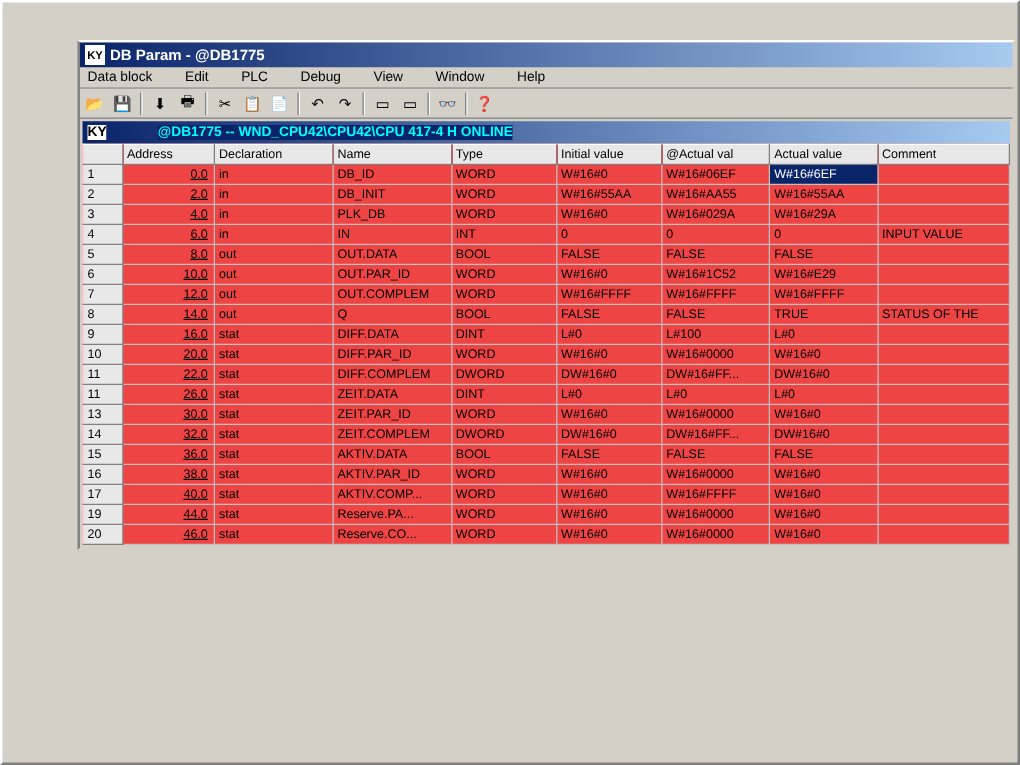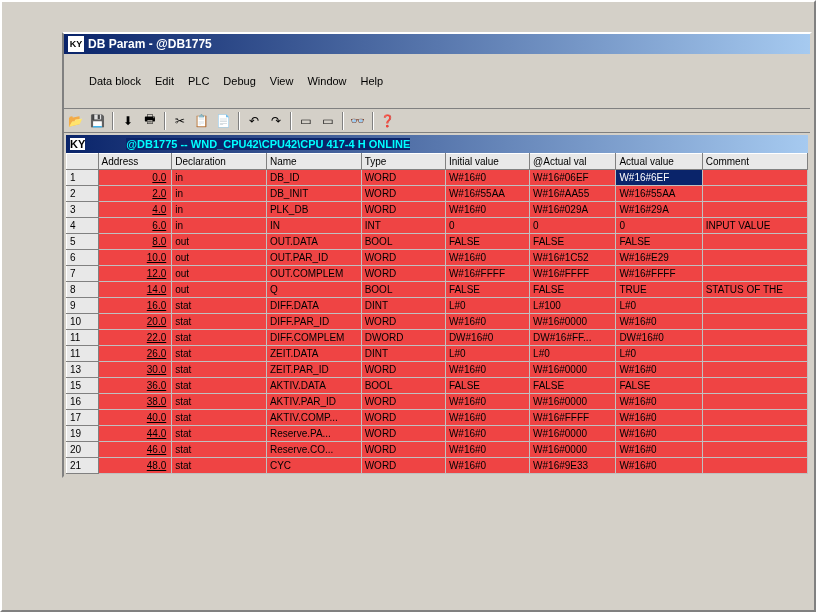--- a/index.html
+++ b/index.html
@@ -45,22 +45,22 @@
     background: #fff;
     display: flex;
     align-items: center;
     justify-content: center;
     color: #000;
     font-size: 9px;
     font-weight: bold;
   }
   .menubar {
     display: flex;
-    gap: 2px;
-    padding: 19px;
+    gap: 14px;
+    padding: 0;
     background: #d4d0c8;
     border-bottom: 1px solid #808080;
   }
   .menubar span {
     padding: 2px 6px;
   }
   .toolbar {
     display: flex;
     gap: 2px;
     padding: 2px;
@@ -369,20 +369,31 @@
               <td class="addr">30.0</td>
               <td>stat</td>
               <td>ZEIT.PAR_ID</td>
               <td>WORD</td>
               <td>W#16#0</td>
               <td>W#16#0000</td>
               <td>W#16#0</td>
               <td></td>
             </tr>
             <tr>
+              <td class="rownum">14</td>
+              <td class="addr">32.0</td>
+              <td>stat</td>
+              <td>ZEIT.COMPLEM</td>
+              <td>DWORD</td>
+              <td>DW#16#0</td>
+              <td>DW#16#FF...</td>
+              <td>DW#16#0</td>
+              <td></td>
+            </tr>
+            <tr>
               <td class="rownum">15</td>
               <td class="addr">36.0</td>
               <td>stat</td>
               <td>AKTIV.DATA</td>
               <td>BOOL</td>
               <td>FALSE</td>
               <td>FALSE</td>
               <td>FALSE</td>
               <td></td>
             </tr>
@@ -420,31 +431,20 @@
               <td></td>
             </tr>
             <tr>
               <td class="rownum">20</td>
               <td class="addr">46.0</td>
               <td>stat</td>
               <td>Reserve.CO...</td>
               <td>WORD</td>
               <td>W#16#0</td>
               <td>W#16#0000</td>
-              <td>W#16#0</td>
-              <td></td>
-            </tr>
-            <tr>
-              <td class="rownum">21</td>
-              <td class="addr">48.0</td>
-              <td>stat</td>
-              <td>CYC</td>
-              <td>WORD</td>
-              <td>W#16#0</td>
-              <td>W#16#9E33</td>
               <td>W#16#0</td>
               <td></td>
             </tr>
           </tbody>
     </table>
   </div>
 
 </div>
 </div>
 

